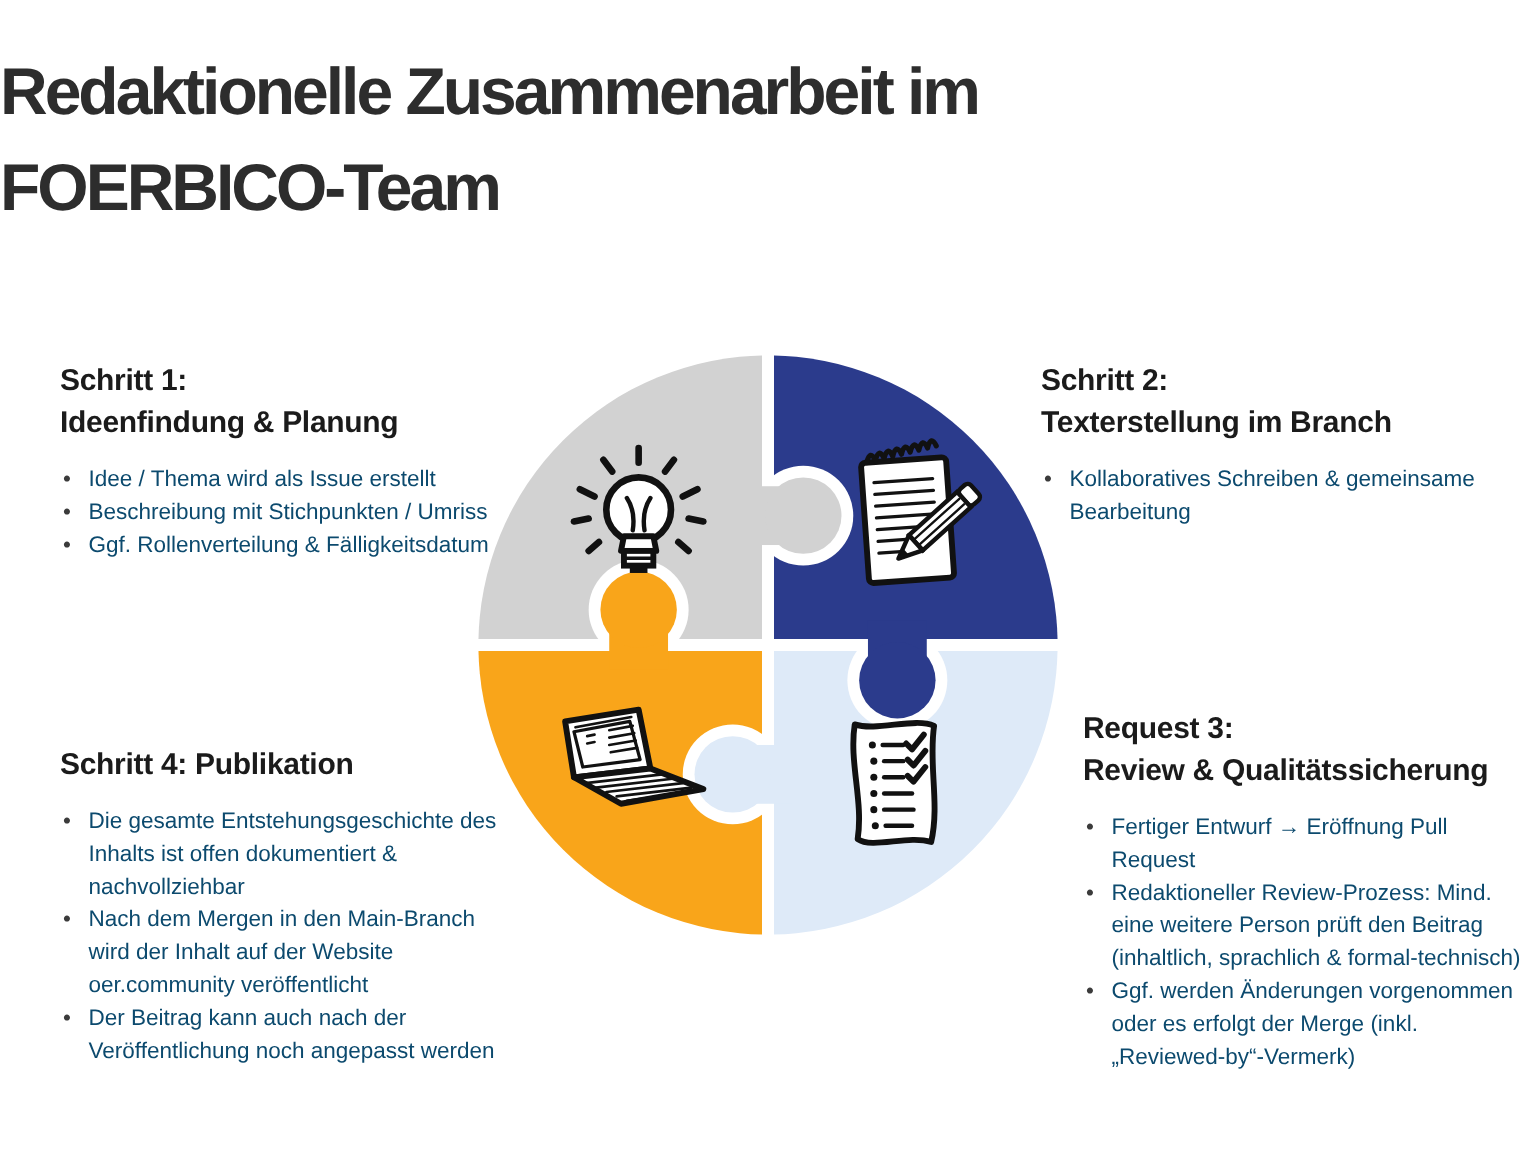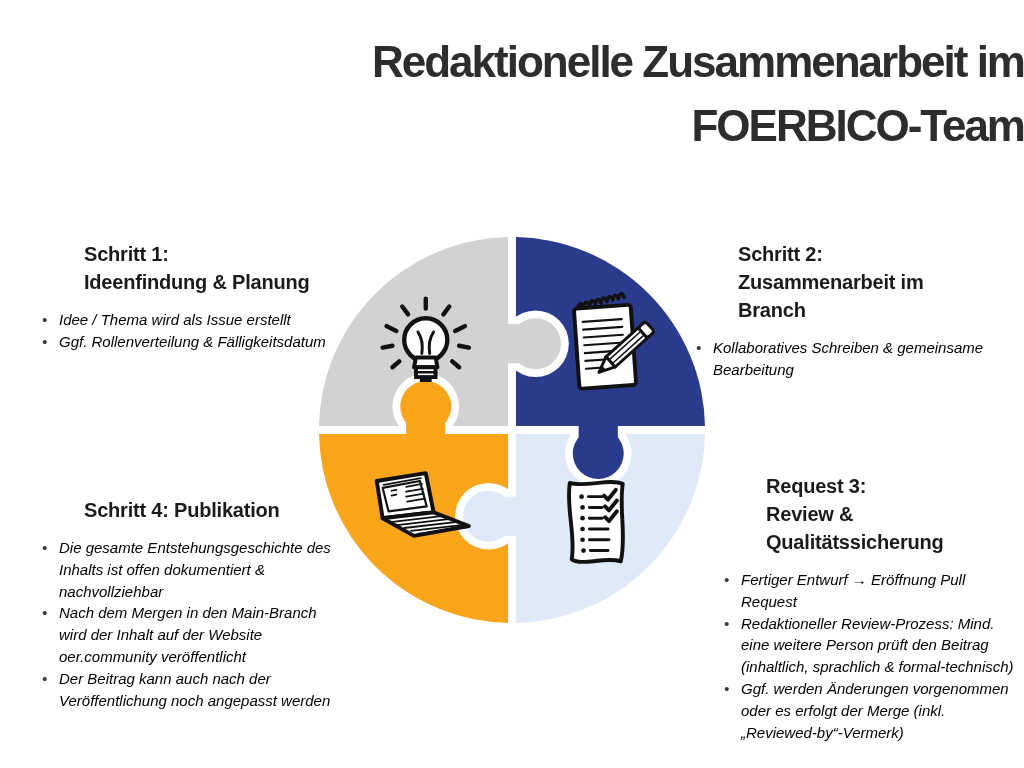--- a/index.html
+++ b/index.html
@@ -5,34 +5,34 @@
   html,body { margin:0; padding:0; }
   body {
     width:1024px; height:768px;
     background:#ffffff;
     font-family:"Liberation Sans", sans-serif;
     position:relative;
     overflow:hidden;
   }
   .title {
     position:absolute; top:30px; left:0; width:1024px;
-    text-align:right;
+    text-align:left;
     font-weight:700; font-size:44px; line-height:64px;
     letter-spacing:-2px;
     color:#2d2d2d;
   }
   .step { position:absolute; }
   .step-heading {
     font-weight:700; font-size:20px; line-height:28px;
-    color:#1b1b1b; letter-spacing:-0.2px;margin-left:44px;
+    color:#1b1b1b; letter-spacing:-0.2px;
   }
   .heading-line:empty { display:none; }
   .bullets {
     margin:13px 0 0 0; padding:0; list-style:none;
-    font-size:15px; line-height:21.8px; color:#000000;font-style:italic;
+    font-size:15px; line-height:21.8px; color:#0c4a6e;
   }
   .bullets li { position:relative; padding-left:19px; margin:0; }
   .bullets li::before { content:"\2022"; position:absolute; left:2px; color:#3b3b3b; }
   #step1 { left:40px; top:240px; width:294px; }
   #step2 { left:694px; top:240px; width:294px; }
   #step4 { left:40px; top:496px; width:298px; }
   #step3 { left:722px; top:472px; width:298px; }
   .puzzle-svg { position:absolute; left:316px; top:234px; width:392px; height:392px; }
   .ink { stroke:#111111; stroke-linecap:round; stroke-linejoin:round; fill:none; }
 </style>
@@ -44,28 +44,29 @@
   <div class="title-line">FOERBICO-Team</div>
 </div>
 
 <div class="step" id="step1">
   <div class="step-heading">
     <div class="heading-line">Schritt 1:</div>
     <div class="heading-line">Ideenfindung &amp; Planung</div>
   </div>
   <ul class="bullets">
       <li>Idee / Thema wird als Issue erstellt</li>
+      <li>Beschreibung mit Stichpunkten / Umriss</li>
       <li>Ggf. Rollenverteilung &amp; Fälligkeitsdatum</li>
     </ul>
 </div>
 
 <div class="step" id="step2">
   <div class="step-heading">
     <div class="heading-line">Schritt 2:</div>
-    <div class="heading-line">Zusammenarbeit im Branch</div>
+    <div class="heading-line">Texterstellung im Branch</div>
   </div>
   <ul class="bullets">
       <li>Kollaboratives Schreiben &amp; gemeinsame Bearbeitung</li>
     </ul>
 </div>
 
 <div class="step" id="step4">
   <div class="step-heading">
     <div class="heading-line">Schritt 4: Publikation</div>
 

